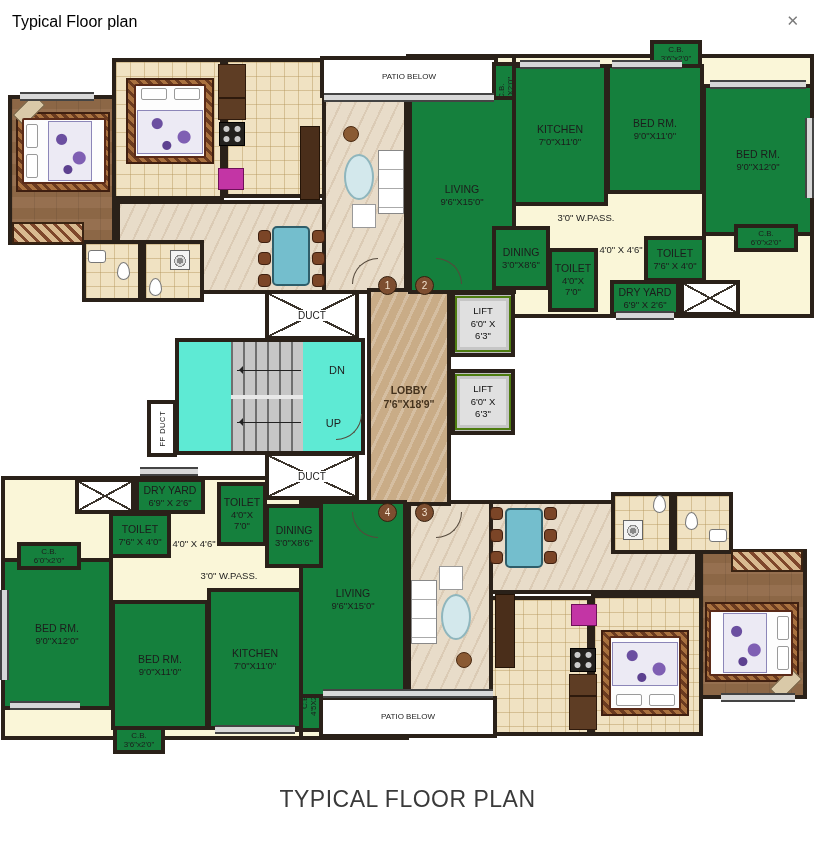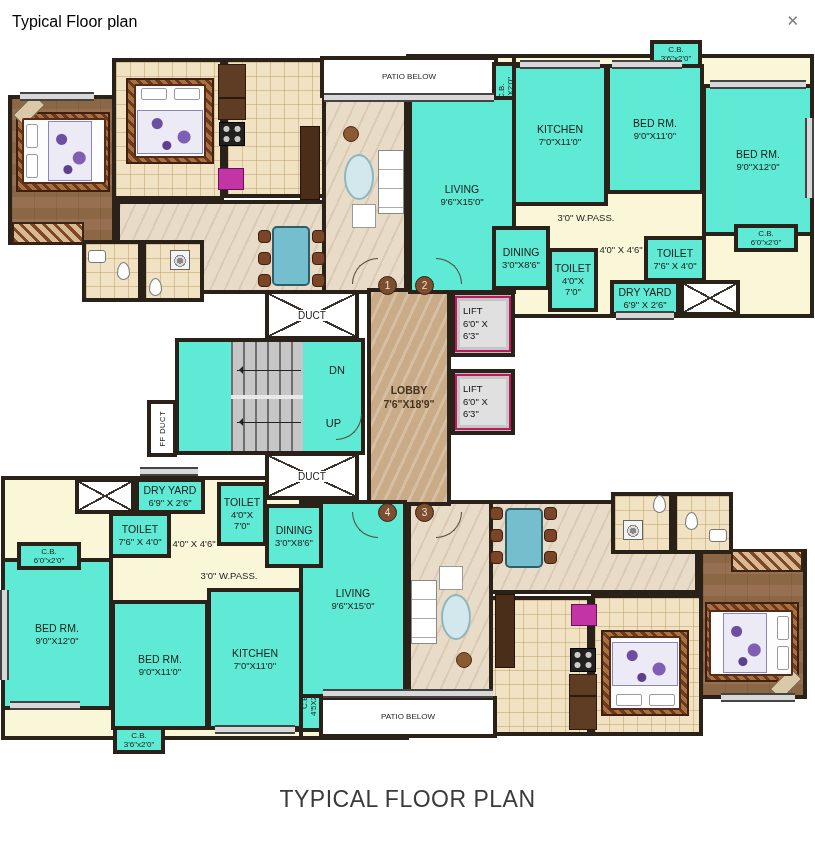--- a/index.html
+++ b/index.html
@@ -5,21 +5,21 @@
   html,body{margin:0;padding:0;background:#fff;}
   .stage{position:relative;width:815px;height:852px;background:#fff;overflow:hidden;
          font-family:"Liberation Sans","DejaVu Sans",sans-serif;color:#1c1c1c;}
   .hdr{position:absolute;left:12px;top:13px;font-size:16px;color:#000;z-index:9;}
   .close{position:absolute;right:16px;top:12px;font-size:15px;color:#7a7a7a;z-index:9;cursor:pointer;}
   .cap{position:absolute;left:0;width:100%;text-align:center;color:#3a3a3a;z-index:9;}
   .cap1{top:786px;font-size:23px;letter-spacing:.5px;}
   .cap2{top:813px;font-size:18px;}
 
   .room,.under,.fb{position:absolute;box-sizing:border-box;}
-  .room{background:#5eead4;border:4px solid #2A2119;display:flex;flex-direction:column;
+  .room{background:#15803d;border:4px solid #2A2119;display:flex;flex-direction:column;
         align-items:center;justify-content:center;text-align:center;line-height:1.2;z-index:3;}
   .room.white{background:#FFFFFF;}
   .nm{font-size:10.5px;} .dm{font-size:9.5px;}
   .sm .nm,.sm .dm{font-size:8px;line-height:1.15;}
   .open{border:none;background:#FAF6D8;z-index:2;}
   .under{background:#FAF6D8;border:4px solid #2A2119;z-index:1;}
   .vert{writing-mode:vertical-rl;transform:rotate(180deg);}
 
   .fb{border:4px solid #2A2119;z-index:1;}
   .wood{background:repeating-linear-gradient(90deg,rgba(0,0,0,.08) 0 1px,transparent 1px 22px),
@@ -68,22 +68,22 @@
   .ductx{position:absolute;box-sizing:border-box;border:4px solid #2A2119;z-index:3;
      display:flex;align-items:center;justify-content:center;background:
      linear-gradient(to top right,transparent calc(50% - 1px),#3B342C calc(50% - 1px),#3B342C calc(50% + 1px),transparent calc(50% + 1px)),
      linear-gradient(to bottom right,transparent calc(50% - 1px),#3B342C calc(50% - 1px),#3B342C calc(50% + 1px),transparent calc(50% + 1px)),#FFF;}
   .chip{background:#FFF;padding:0 3px;font-size:10px;}
   .lobby{position:absolute;box-sizing:border-box;z-index:2;border:4px solid #2A2119;display:flex;align-items:center;justify-content:center;
      background:repeating-linear-gradient(115deg,rgba(255,255,255,.22) 0 3px,transparent 3px 11px),#C9AC87;font-weight:bold;}
   .loblbl{text-align:center;font-size:10.5px;color:#453категории321;color:#45331E;line-height:1.35;}
   .lift{position:absolute;box-sizing:border-box;background:#BDBDBD;border:4px solid #2A2119;z-index:3;
      display:flex;align-items:center;justify-content:center;}
-  .liftin{background:#E0E0E0;border:2px solid #be185d;box-shadow:inset 0 0 0 3px #C6C6C6;
-     padding:7px 6px;text-align:left;font-size:9.5px;line-height:1.3;color:#111;}
+  .liftin{background:#E0E0E0;border:2px solid #4d7c0f;box-shadow:inset 0 0 0 3px #C6C6C6;
+     padding:7px 6px;text-align:center;font-size:9.5px;line-height:1.3;color:#111;}
   .stairs{position:absolute;box-sizing:border-box;background:#5eead4;border:4px solid #2A2119;z-index:3;overflow:hidden;}
   .treads{position:absolute;left:52px;top:0;bottom:0;width:72px;
      background:repeating-linear-gradient(90deg,#6F6F6F 0 2px,#C6C6C6 2px 12px);}
   .stmid{position:absolute;left:52px;width:72px;top:50%;height:4px;margin-top:-2px;background:#E8E8E8;z-index:2;}
   .slbl{position:absolute;font-size:11px;color:#1e1e1e;z-index:3;}
   .sarr{position:absolute;height:1px;background:#222;width:64px;z-index:3;}
   .sarr:before{content:"";position:absolute;left:-2px;top:-4px;border:4px solid transparent;border-right-color:#222;}
   .ffduct{position:absolute;box-sizing:border-box;background:#FFF;border:4px solid #2A2119;z-index:3;
      display:flex;align-items:center;justify-content:center;}
   .ffduct .vert{font-size:7.5px;letter-spacing:.5px;}

